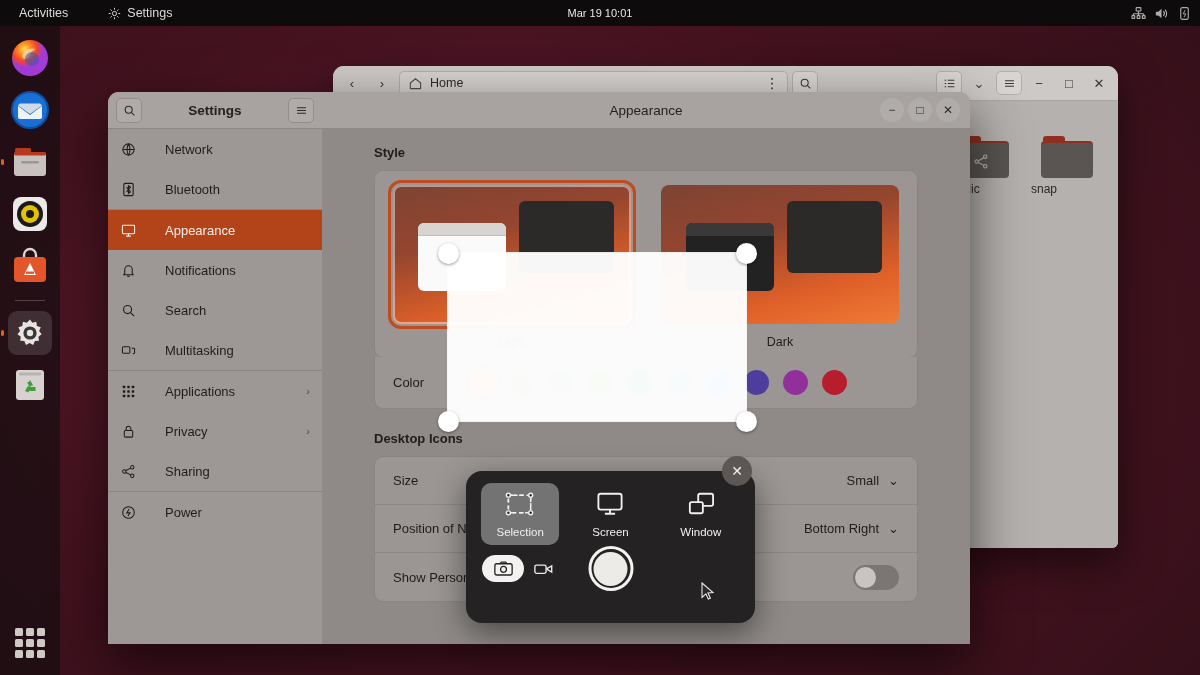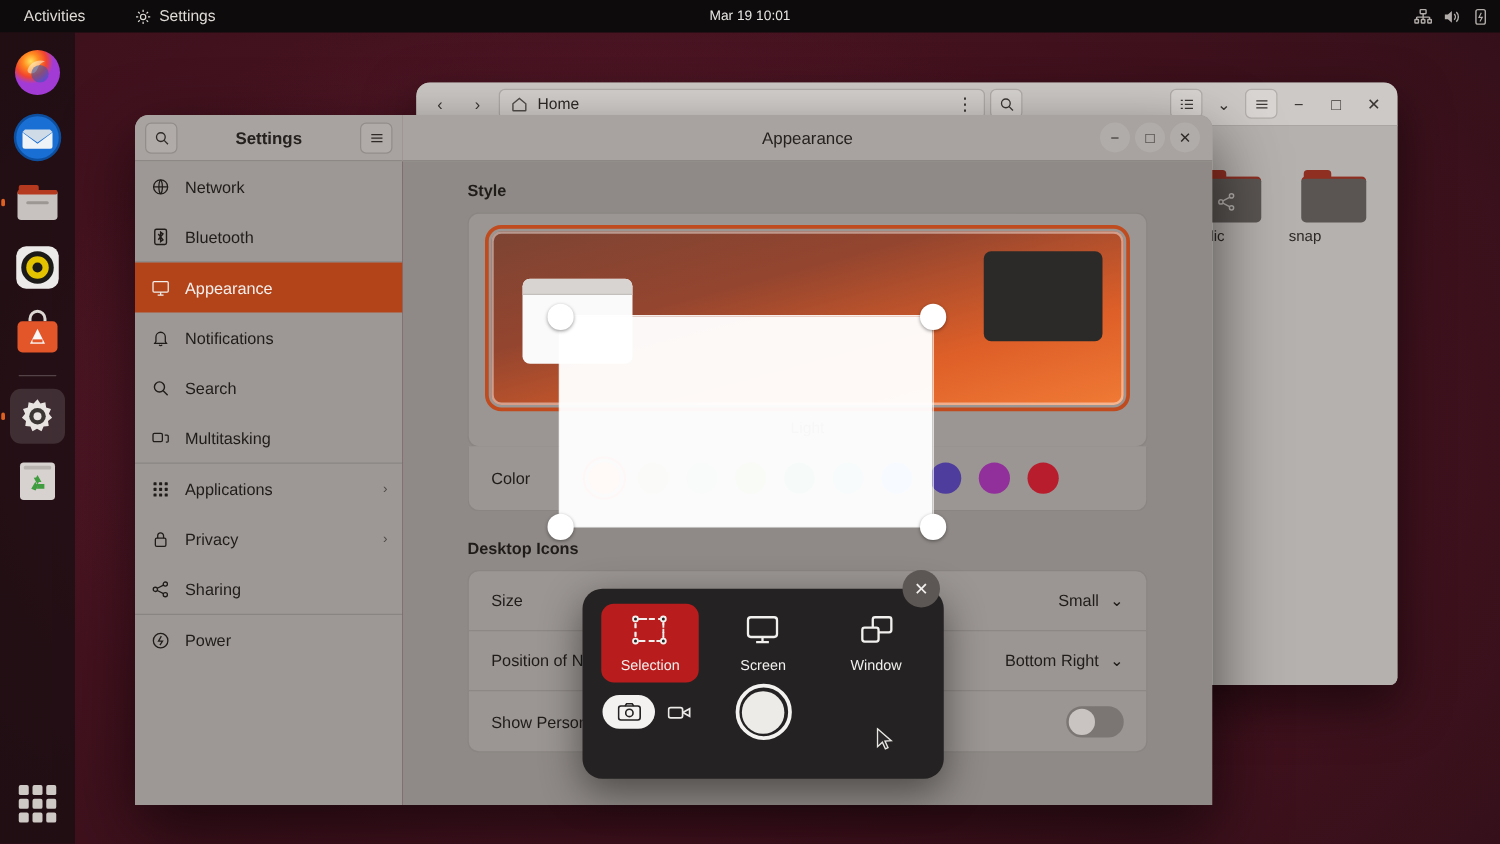--- a/index.html
+++ b/index.html
@@ -137,21 +137,21 @@
     background: #b0abA8; border: 1px solid #928d8a;
     display: flex; align-items: center; justify-content: center; color: #2e2a28;
   }
   #sw-title {
     position: absolute; left: 0; right: 0; text-align: center;
     font-size: 13.5px; font-weight: bold; color: #25211f; pointer-events: none;
   }
   #side-list { flex: 1; overflow: hidden; }
   .side-item {
     height: 40px; display: flex; align-items: center;
-    padding: 0 12px; gap: 11px; font-size: 13px; color: #1f1c1a;
+    padding: 0 12px; gap: 28px; font-size: 13px; color: #1f1c1a;
     position: relative;
   }
   .side-item.sel { background: #b3441a; color: #f4efec; }
   .side-item .chev { margin-left: auto; font-size: 11px; opacity: .65; }
   .side-ico { width: 17px; height: 17px; display: flex; align-items: center; justify-content: center; }
   .side-div { height: 1px; background: rgba(0,0,0,0.12); margin: 0 0px; }
 
   
   #sw-main { flex: 1; background: #8f8a87; display: flex; flex-direction: column; }
   #sw-main-hdr {
@@ -267,21 +267,21 @@
     background: #242222; border-radius: 16px;
     z-index: 60; box-shadow: 0 10px 32px rgba(0,0,0,0.48);
     padding: 12px 10px 10px;
   }
   #shot-modes { display: flex; gap: 2px; justify-content: space-around; }
   .mode {
     width: 78px; padding: 8px 0 7px; border-radius: 10px;
     display: flex; flex-direction: column; align-items: center; gap: 7px;
     color: #f2f0ee; font-size: 11.5px;
   }
-  .mode.active { background: #b91c1c; }
+  .mode.active { background: #737373; }
   #shot-lower {
     display: flex; align-items: center; margin-top: 10px; padding: 0 6px; position: relative;
   }
   #kind-toggle {
     display: flex; align-items: center; gap: 4px;
   }
   .kind {
     width: 42px; height: 27px; border-radius: 14px;
     display: flex; align-items: center; justify-content: center;
   }
@@ -526,20 +526,29 @@
       <div id="style-card">
         <div id="style-rows">
           <div class="style-opt selected">
             <div class="style-prev">
               <div class="prev-back-win"></div>
               <div class="prev-front-win">
                   <div class="bar"></div>
                 </div>
             </div>
             <div class="style-name">Light</div>
+          </div>
+          <div class="style-opt">
+            <div class="style-prev">
+              <div class="prev-back-win"></div>
+              <div class="prev-front-dark">
+                  <div class="bar"></div>
+                </div>
+            </div>
+            <div class="style-name">Dark</div>
           </div>
         </div>
       </div>
 
       <div id="color-card">
         <div id="color-label">Color</div>
         <div id="swatches">
           <div class="sw sel" style="background:#e95420"></div>
           <div class="sw" style="background:#787a5a"></div>
           <div class="sw" style="background:#5f7168"></div>

